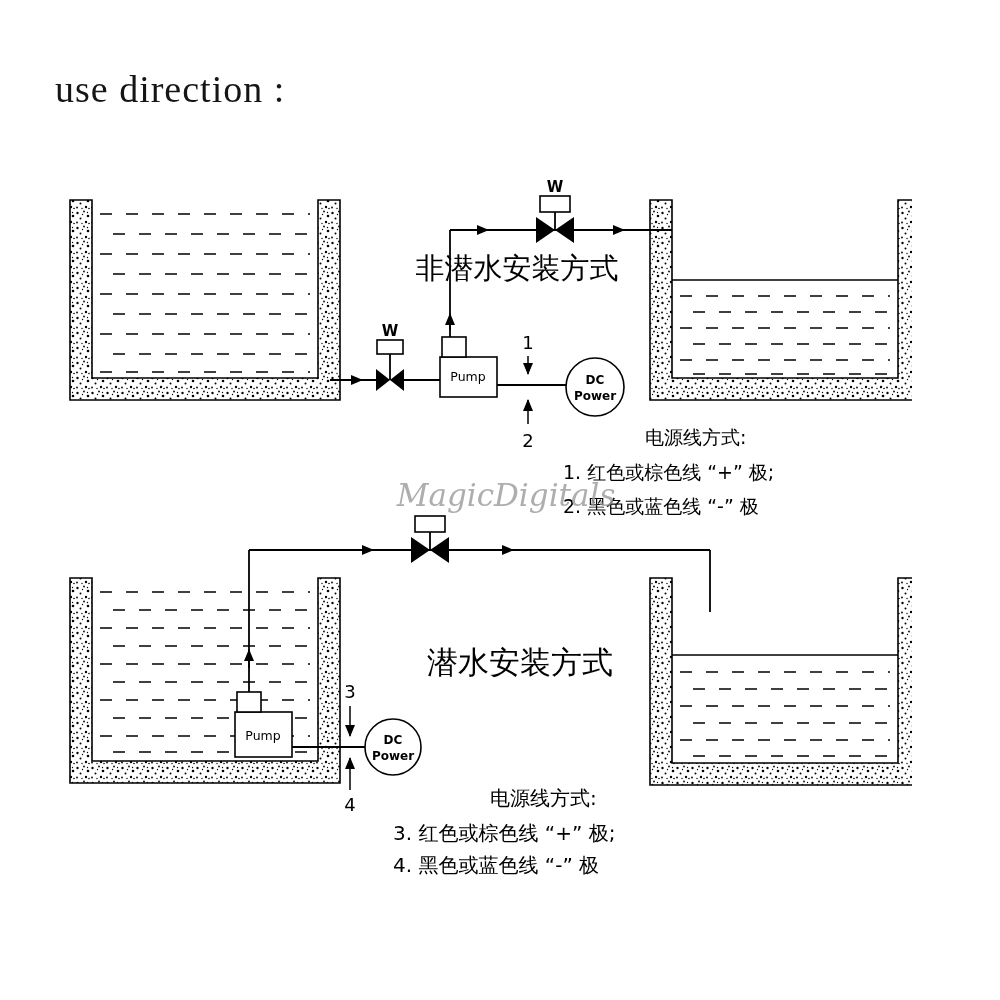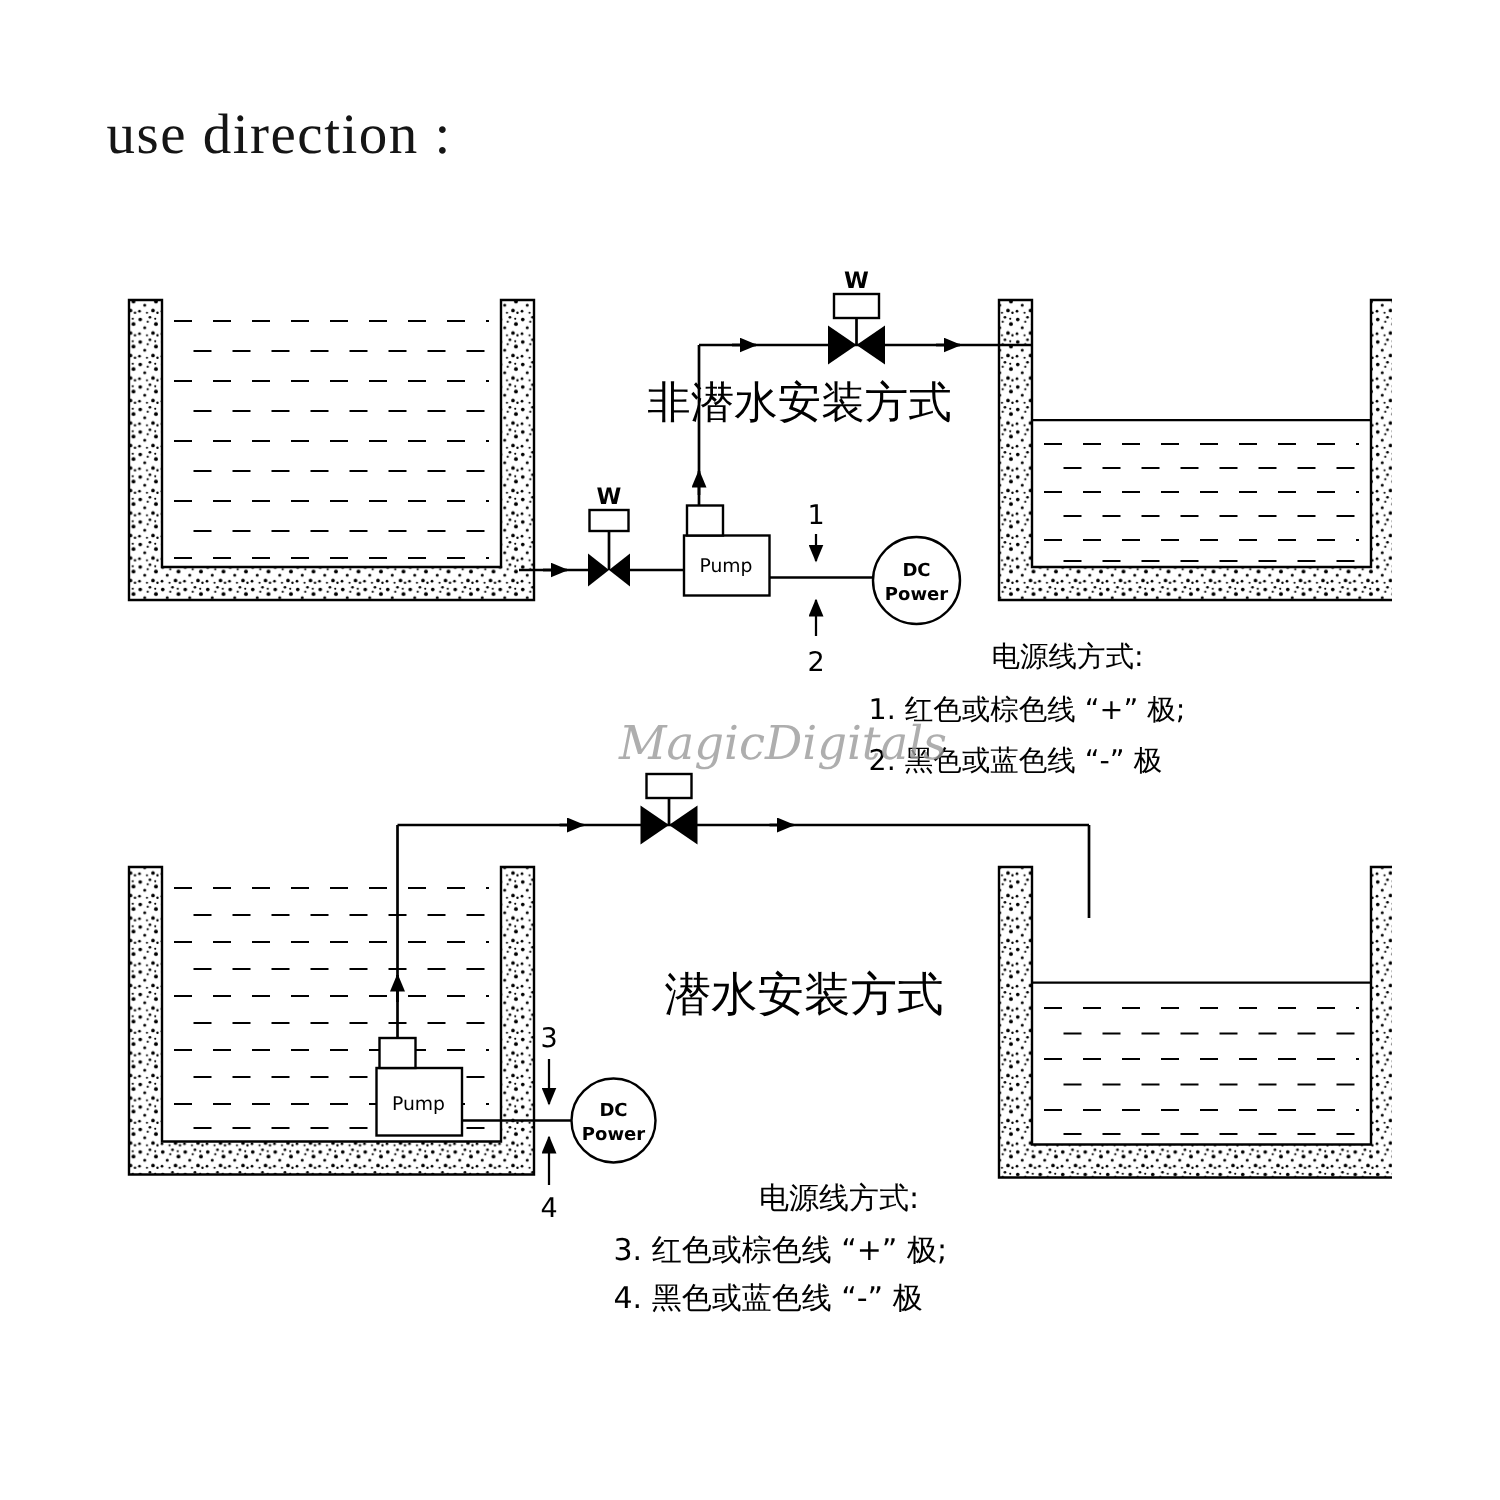--- a/index.html
+++ b/index.html
@@ -1,16 +1,16 @@
 <!DOCTYPE html>
 <html><head>
 <meta charset="utf-8">
 <style>
   html,body{margin:0;padding:0;background:#fff;}
-  .stage{position:relative;width:912px;height:1000px;background:#fff;overflow:hidden;padding-left:16px;}
+  .stage{position:relative;width:912px;height:1000px;background:#fff;overflow:hidden;}
   svg{display:block;}
   svg text{font-family:"DejaVu Sans",sans-serif;fill:#000;}
   .pipe{stroke:#000;stroke-width:1.8;fill:none;}
   .thin{stroke:#000;stroke-width:1.5;fill:none;}
   .wd{stroke:#000;stroke-width:1.4;stroke-dasharray:12 14;}
   .wo{stroke-dashoffset:13;}
   .tank{stroke:#000;stroke-width:1.6;}
   .box{fill:#fff;stroke:#000;stroke-width:1.6;}
   .solid{fill:#000;stroke:none;}
   .mid{text-anchor:middle;}

